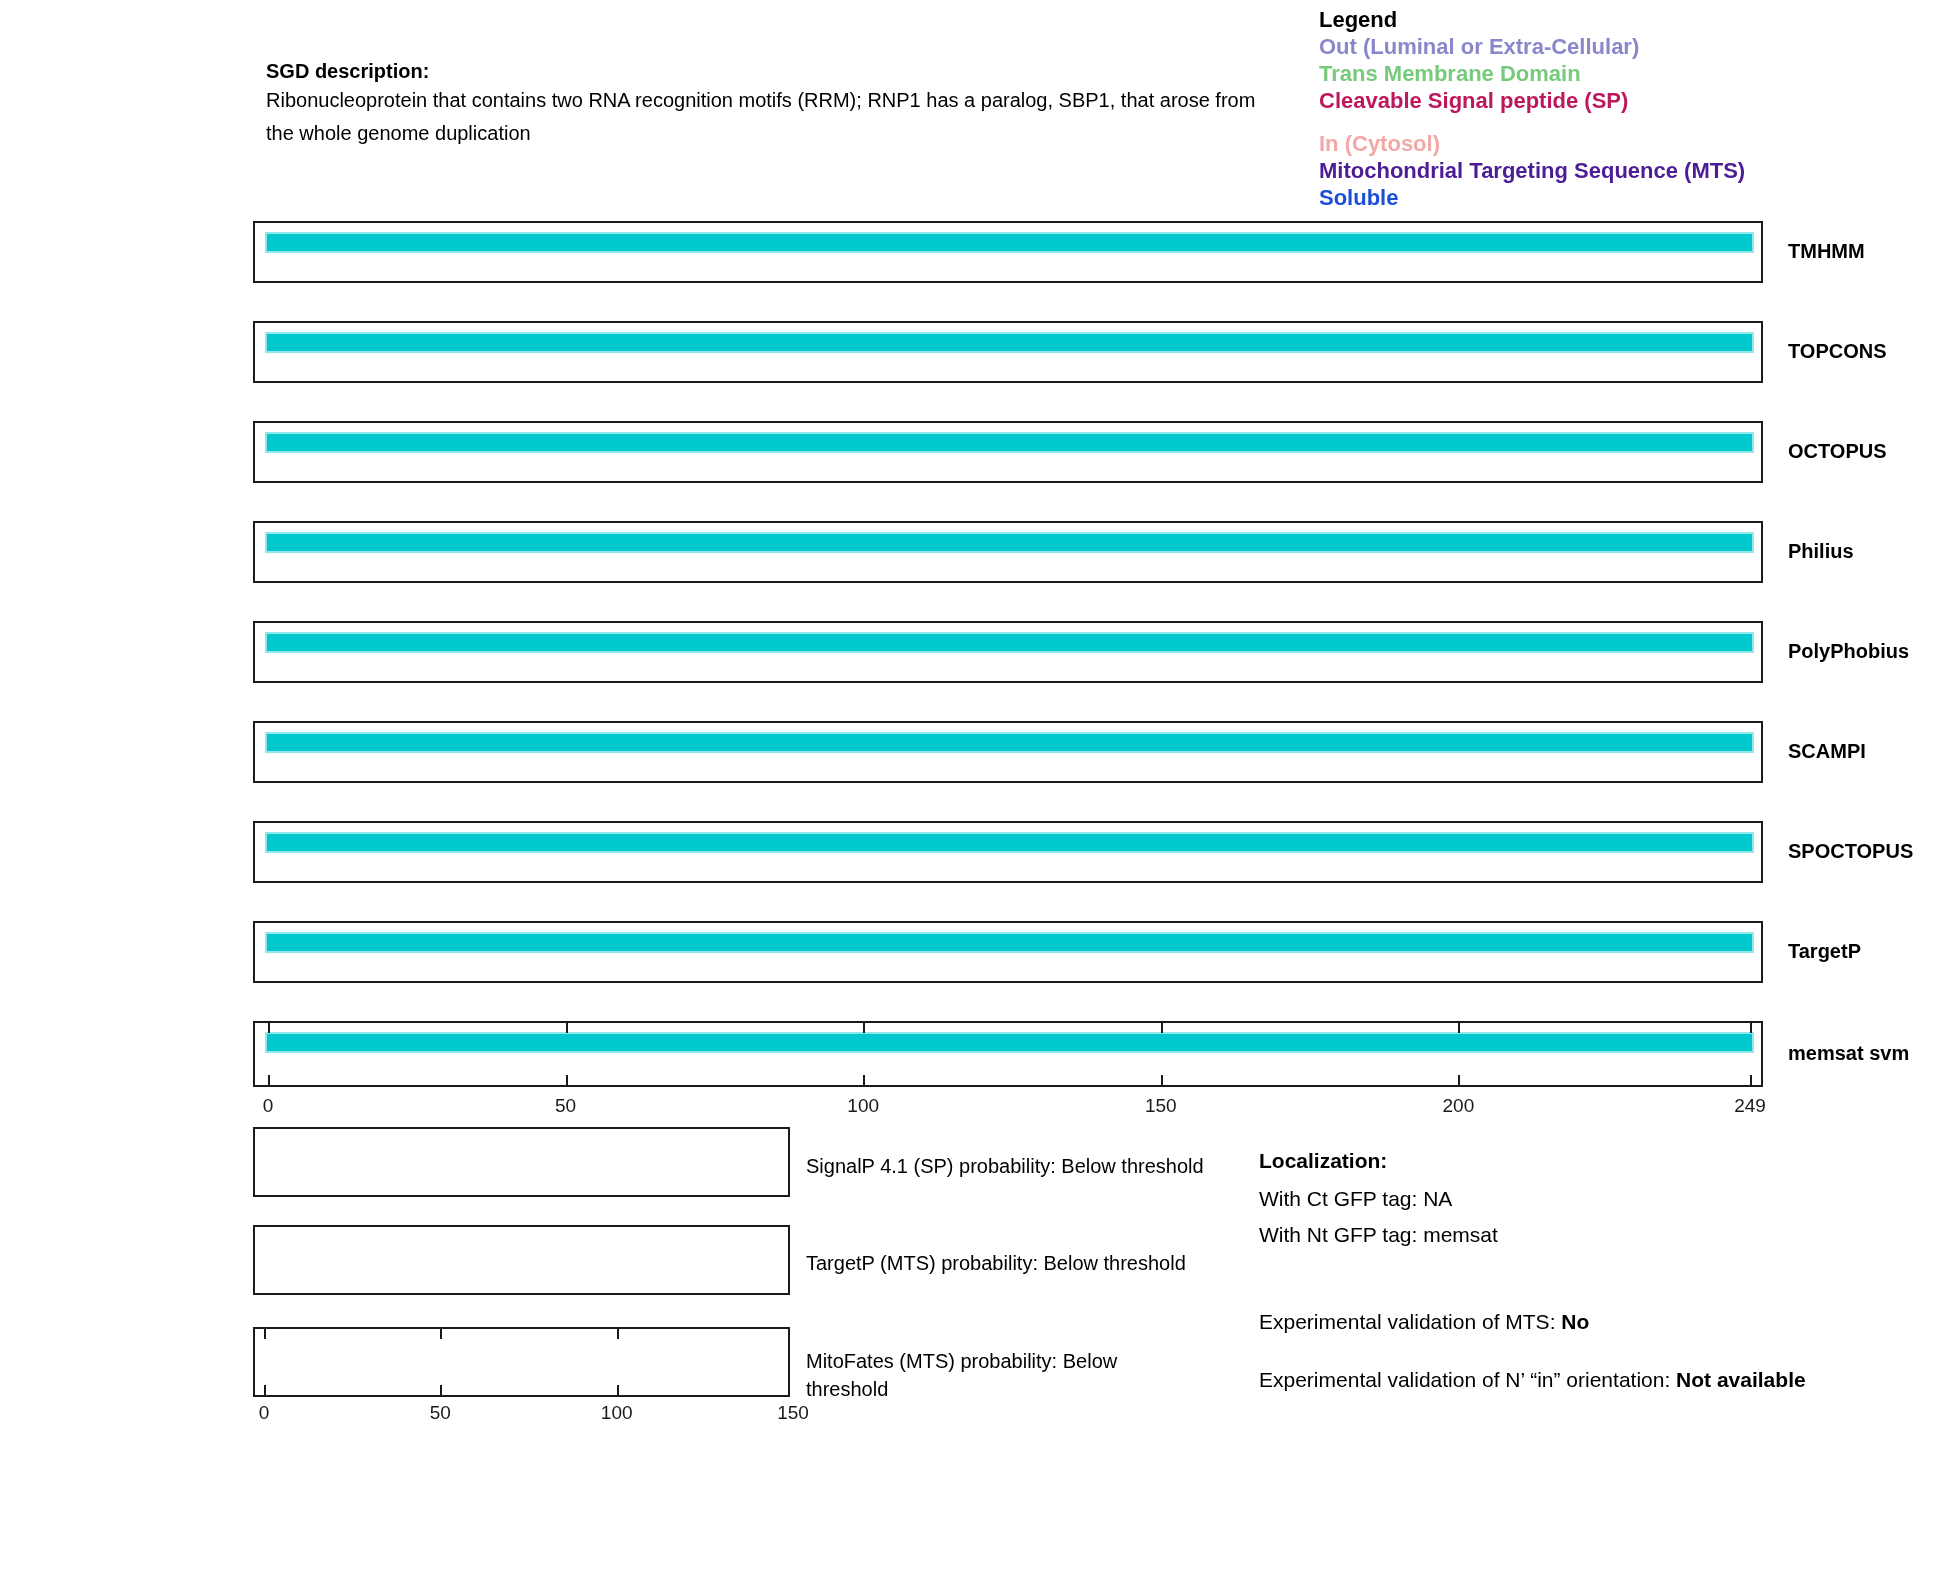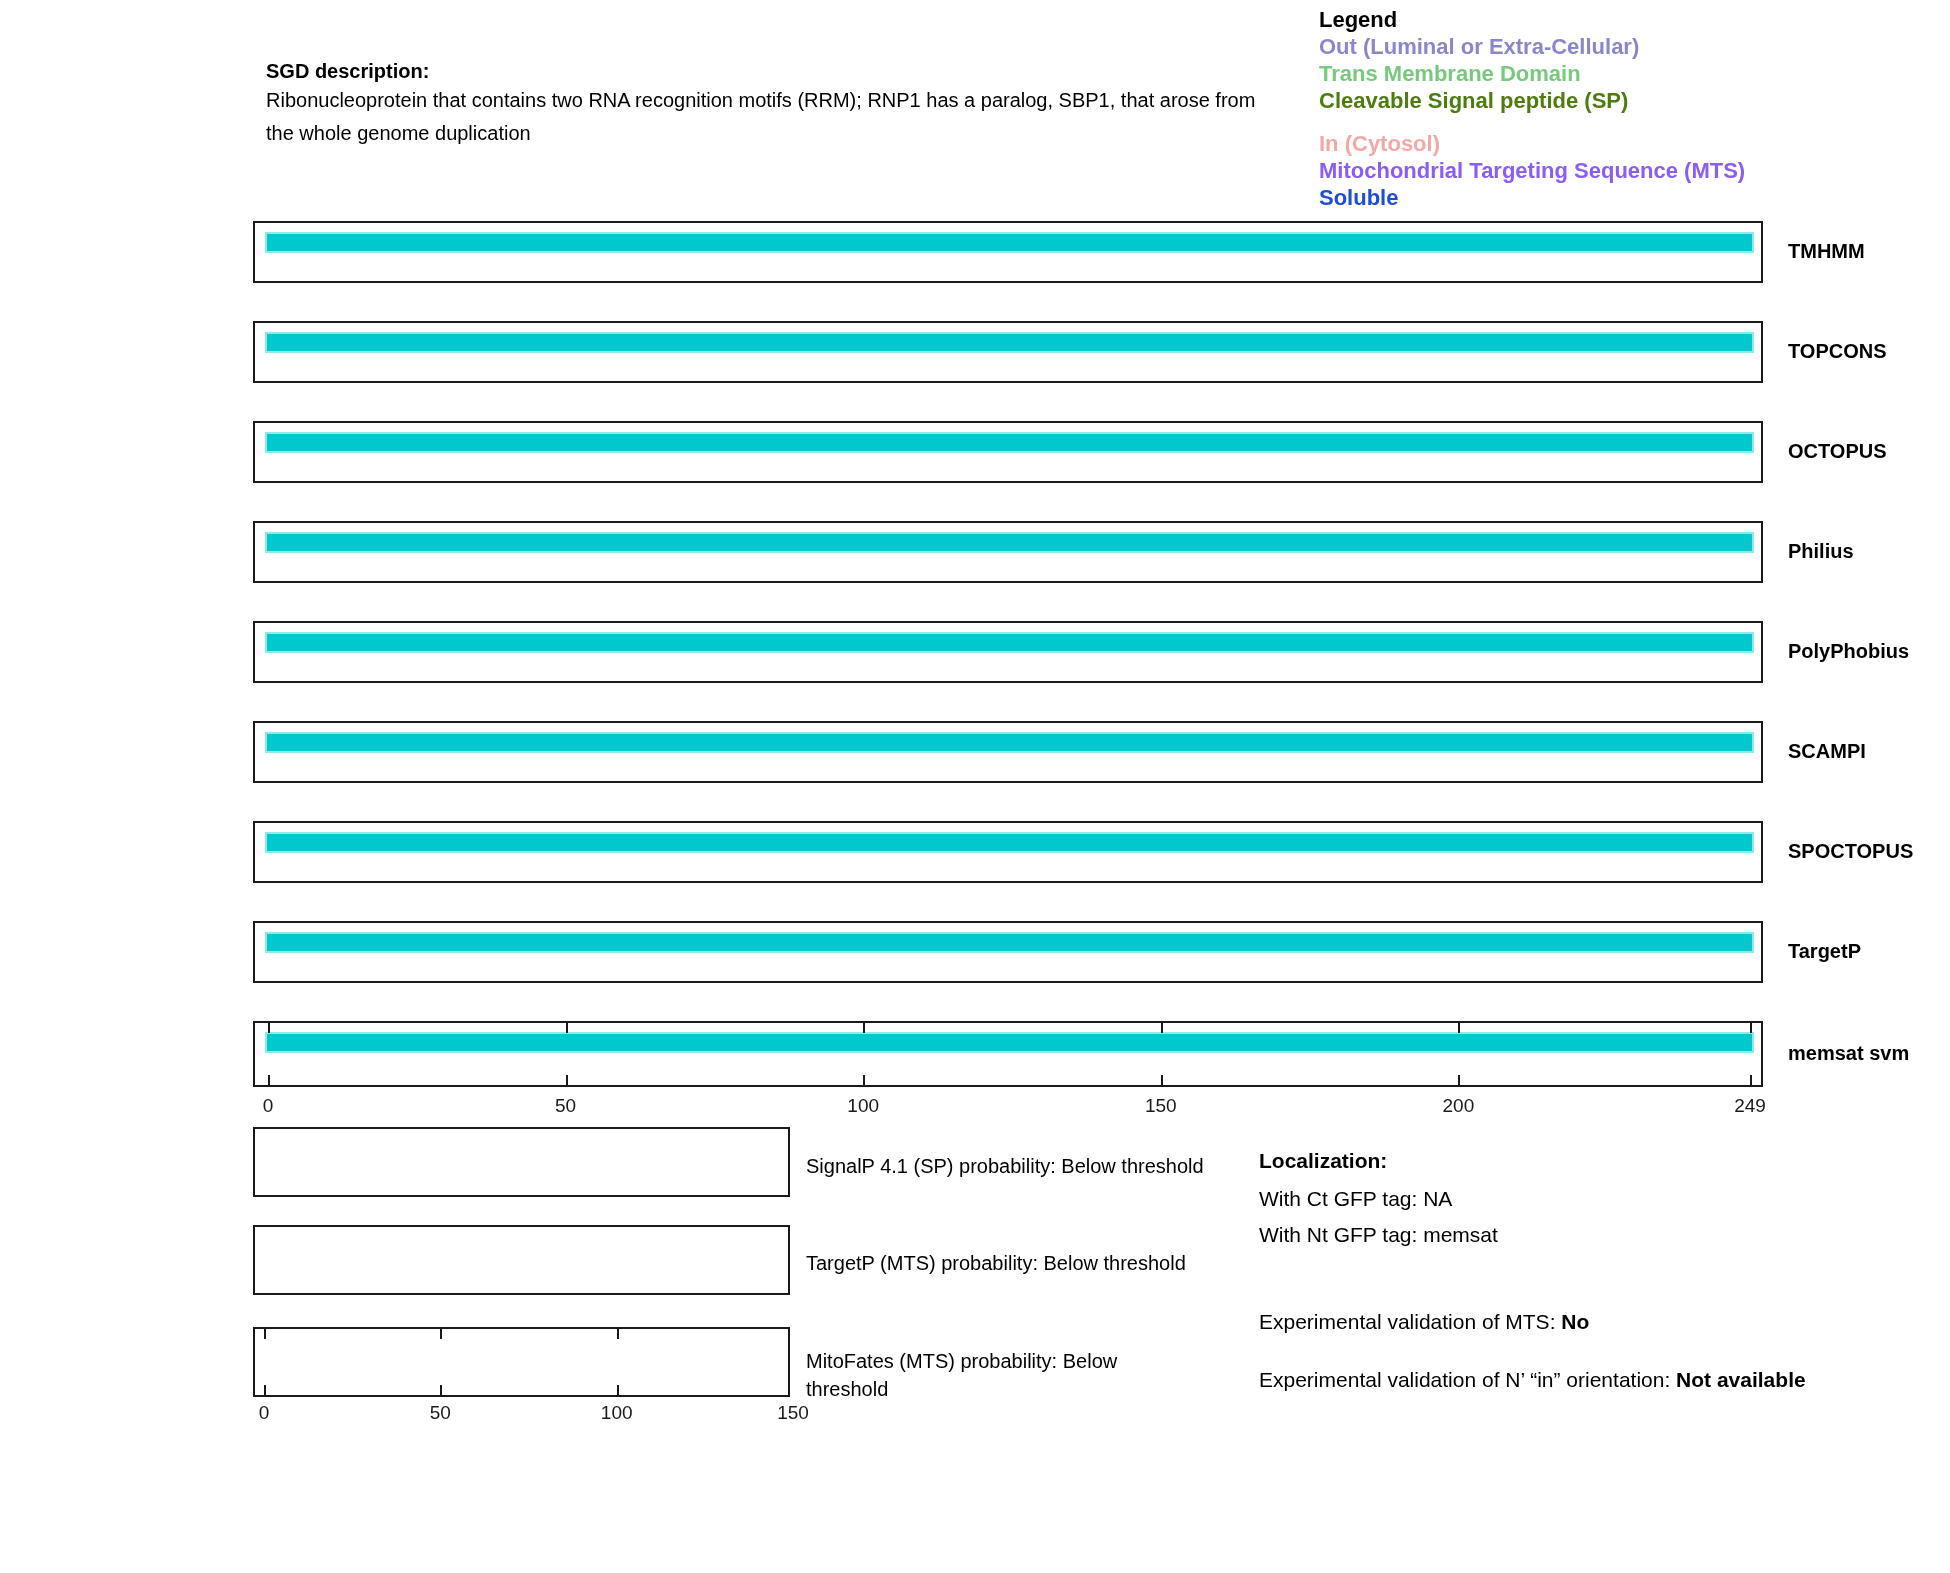--- a/index.html
+++ b/index.html
@@ -33,23 +33,23 @@
 <div id="page">
 
   <div class="sgd-label">SGD description:</div>
   <div class="sgd-desc">Ribonucleoprotein that contains two RNA recognition motifs (RRM); RNP1 has a paralog, SBP1, that arose from the whole genome duplication</div>
 
   <div class="legend">
     <div class="legend-title">Legend</div>
     <div>
         <div class="legend-item" style="color: rgb(137, 135, 202);">Out (Luminal or Extra-Cellular)</div>
         <div class="legend-item" style="color: rgb(119, 201, 124);">Trans Membrane Domain</div>
-        <div class="legend-item" style="color: #4d7c0f;">Cleavable Signal peptide (SP)</div>
+        <div class="legend-item" style="color: #be185d;">Cleavable Signal peptide (SP)</div>
         <div class="legend-item" style="color: rgb(242, 169, 166); margin-top: 16px;">In (Cytosol)</div>
-        <div class="legend-item" style="color: #8b5cf6;">Mitochondrial Targeting Sequence (MTS)</div>
+        <div class="legend-item" style="color: #4c1d95;">Mitochondrial Targeting Sequence (MTS)</div>
         <div class="legend-item" style="color: #1d4ed8;">Soluble</div>
       </div>
   </div>
 
   <div>
       <div class="track-box" style="top: 221px; height: 62px;">
         <div class="track-bar" style="background: rgb(0, 200, 205); border-color: rgb(143, 232, 234);"></div>
       </div>
       <div class="track-label" style="top: 240px;">TMHMM</div>
       <div class="track-box" style="top: 321px; height: 62px;">

